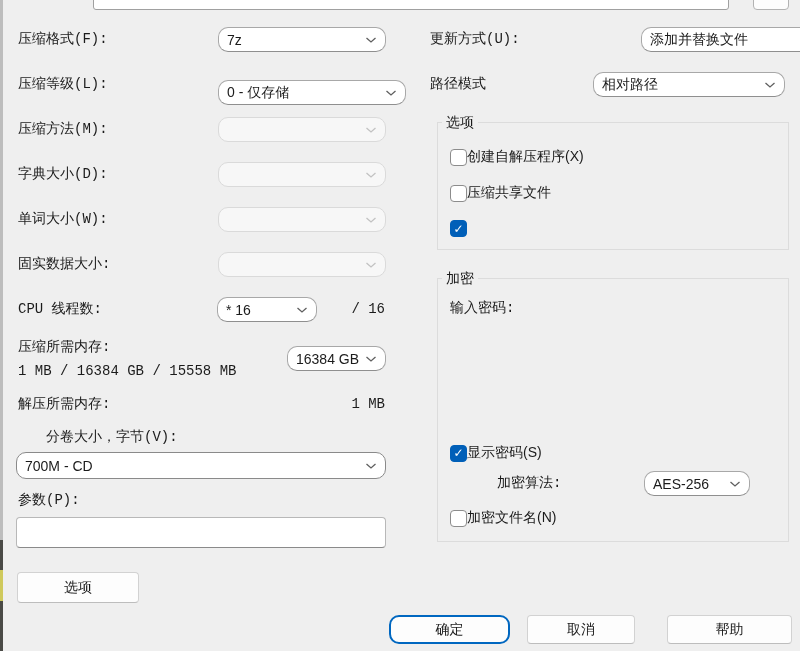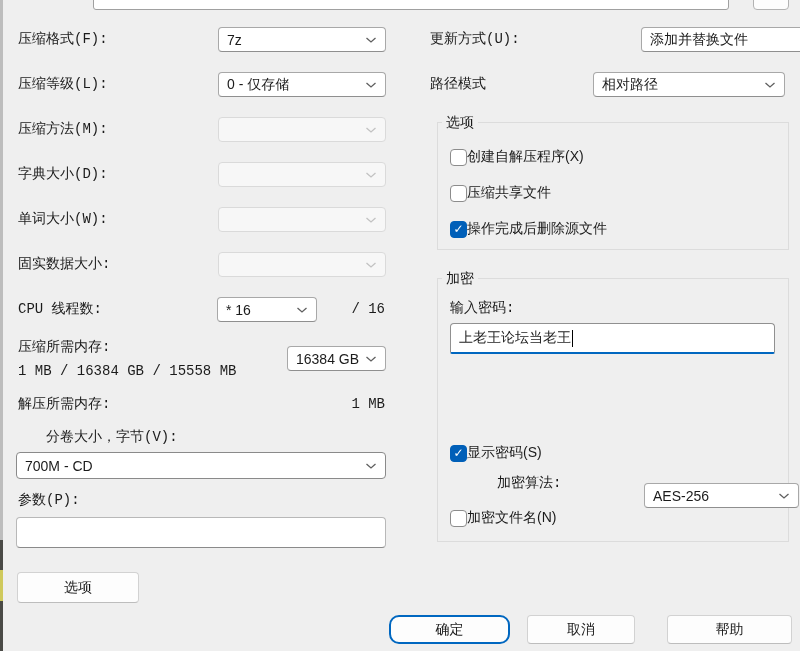--- a/index.html
+++ b/index.html
@@ -13,21 +13,21 @@
     color:var(--txt);
   }
   .abs { position:absolute; }
   .label { line-height:25px; white-space:nowrap;font-family:Liberation Mono, monospace; }
 
   
   .dd {
     display:flex; align-items:center;
     background:#fff;
     border:1px solid #a8a8a8; border-bottom-color:#8f8f8f;
-    border-radius:4px;
+    border-radius:10px;
     padding:0 8px; height:25px;
     justify-content:space-between;
     white-space:nowrap;
   }
   .dd .val { overflow:hidden; }
   .dd.disabled { background:#f7f7f7; border-color:#dadada; }
   .chev { display:flex; align-items:center; margin-left:6px; flex:0 0 auto; }
 
   
   .tinput {
@@ -101,21 +101,21 @@
 <div class="abs dd" style="left:218px;top:27px;width:168px;">
   <span class="val">7z</span>
   <span class="chev">
       <svg width="12" height="8" viewBox="0 0 12 8">
         <polyline points="1.5,2 6,6 10.5,2" fill="none" stroke="#5f5f5f" stroke-width="1.3"></polyline>
       </svg>
     </span>
 </div>
 
 <div class="abs label" style="left:18px;top:72px;">压缩等级(L):</div>
-<div class="abs dd" style="left:218px;top:72px;width:168px;align-items:center;">
+<div class="abs dd" style="left:218px;top:80px;width:188px;align-items:center;">
   <span class="val">0 - 仅存储</span>
   <span class="chev">
       <svg width="12" height="8" viewBox="0 0 12 8">
         <polyline points="1.5,2 6,6 10.5,2" fill="none" stroke="#5f5f5f" stroke-width="1.3"></polyline>
       </svg>
     </span>
 </div>
 
 <div class="abs label" style="left:18px;top:117px;">压缩方法(M):</div>
 <div class="abs dd disabled" style="left:218px;top:117px;width:168px;">
@@ -231,43 +231,38 @@
 
   <div class="abs cbrow" style="left:12px;top:61px;">
     <span class="cb off"></span>
     <span>压缩共享文件</span>
   </div>
 
   <div class="abs cbrow" style="left:12px;top:97px;">
     <span class="cb on">
         <span class="mark">✓</span>
       </span>
-    <span>操作完成后删除源文件</span>
   </div>
 </div>
 
 <div class="abs groupbox" style="left:437px;top:278px;width:352px;height:264px;">
   <span class="group-title">加密</span>
 
   <div class="abs label" style="left:12px;top:18px;line-height:22px;">输入密码:</div>
 
-  <div class="abs pwd" style="left:12px;top:44px;width:325px;height:31px;">
-    <span>上老王论坛当老王</span>
-    <span class="caret"></span>
-  </div>
 
   <div class="abs cbrow" style="left:12px;top:165px;">
     <span class="cb on">
         <span class="mark">✓</span>
       </span>
     <span>显示密码(S)</span>
   </div>
 
   <div class="abs label" style="left:12px;top:192px;margin-left:47px;">加密算法:</div>
-  <div class="abs dd" style="left:206px;top:204px;width:155px;align-items:center;">
+  <div class="abs dd" style="left:206px;top:192px;width:106px;align-items:center;">
     <span class="val">AES-256</span>
     <span class="chev">
         <svg width="12" height="8" viewBox="0 0 12 8">
           <polyline points="1.5,2 6,6 10.5,2" fill="none" stroke="#5f5f5f" stroke-width="1.3"></polyline>
         </svg>
       </span>
   </div>
 
   <div class="abs cbrow" style="left:12px;top:230px;">
     <span class="cb off"></span>

